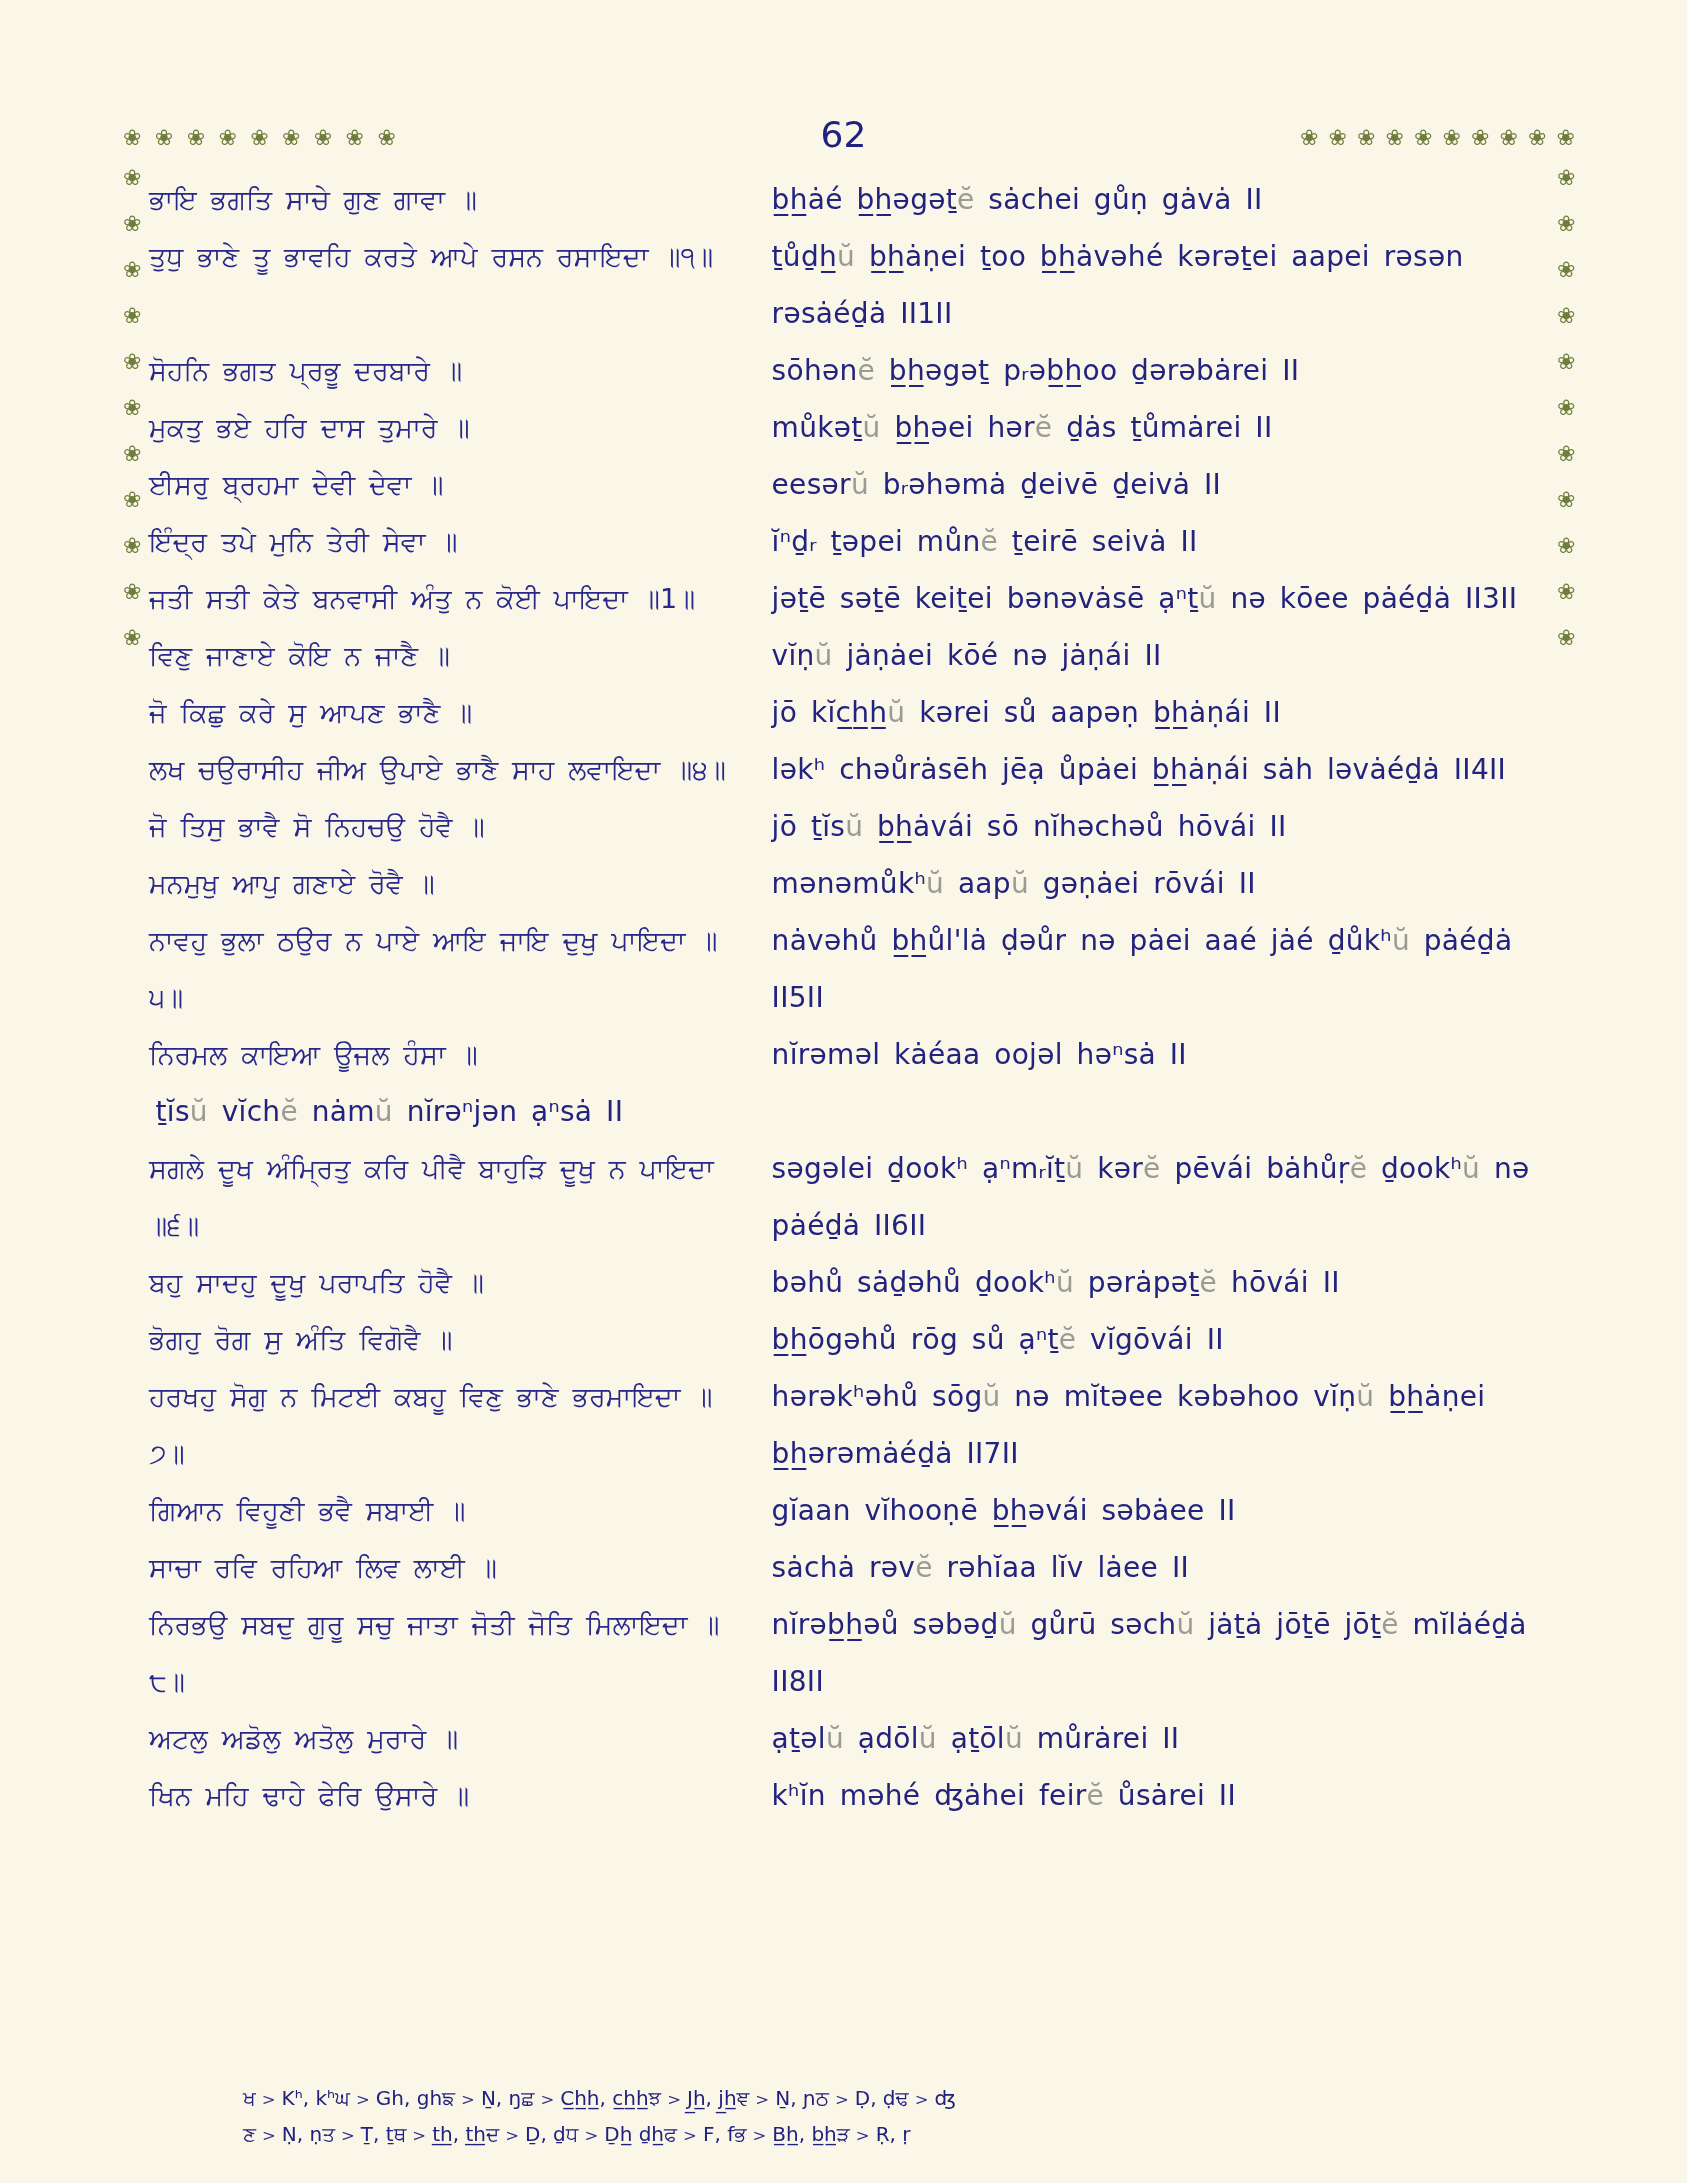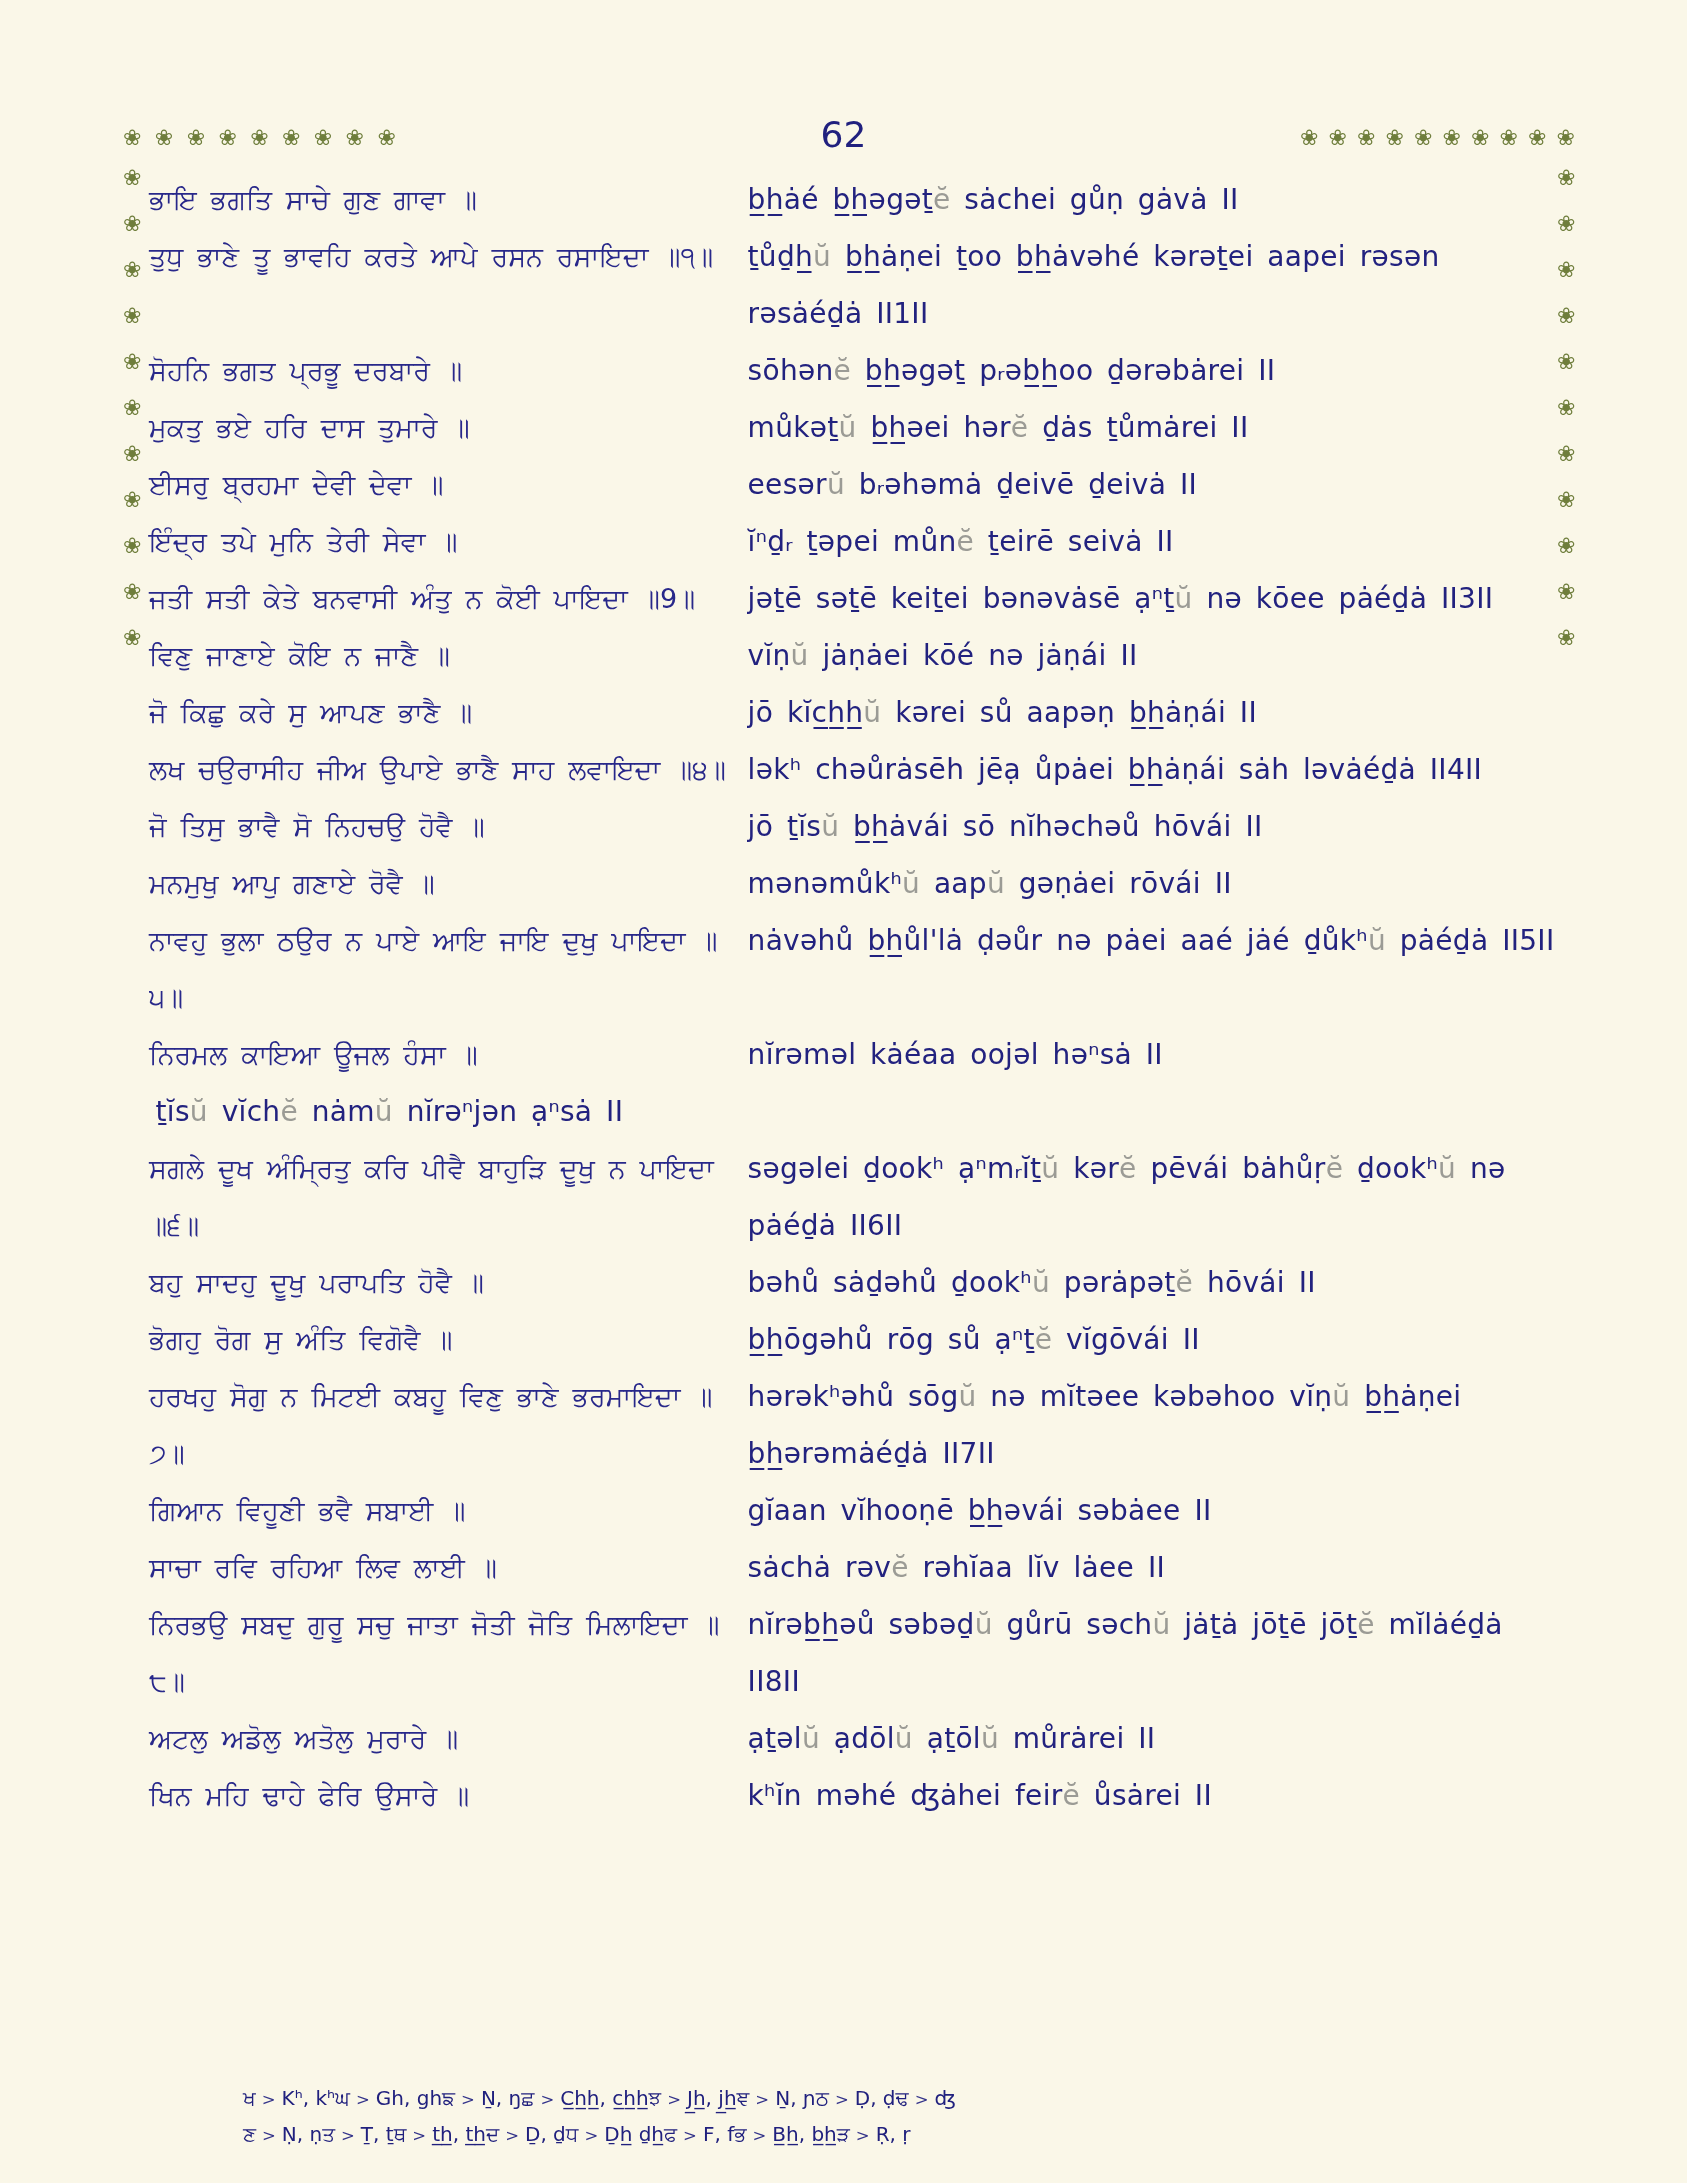--- a/index.html
+++ b/index.html
@@ -12,21 +12,21 @@
     font-size:36px;font-weight:400;}
   .deco{position:absolute;display:flex;}
   .deco.row{flex-direction:row;}
   .deco.col{flex-direction:column;}
   #deco-row-left{left:121px;top:127px;gap:9.3px;}
   #deco-row-right{left:1298px;top:127px;gap:6px;}
   #deco-col-left{left:121px;top:167px;gap:24px;}
   #deco-col-right{left:1555px;top:167px;gap:24px;}
   .flower{color:#6F7E3C;font-size:22px;line-height:22px;width:22.5px;text-align:center;}
   #verses{position:absolute;left:149px;top:171px;width:1416px;}
-  .verse-row{display:flex;align-items:flex-start;}
+  .verse-row{display:flex;align-items:flex-start;gap:24px;}
   .gcell{flex:0 0 592px;width:592px;font-size:27px;line-height:57px;color:#28288A;
     word-spacing:5.3px;}
   .rcell{width:814px;margin-left:6.6px;font-size:28px;line-height:57px;
     letter-spacing:0.3px;word-spacing:4.6px;color:#22227F;}
   .gray{color:#9B9B95;}
   #legend{position:absolute;left:243px;top:2081px;width:1203px;}
   .legend-row{display:flex;font-size:20px;line-height:34px;}
   .legend-item{white-space:nowrap;}
   .legend-item .sep{margin:0 6px;font-size:16.5px;color:#33338A;}
   .gl{font-size:20px;}
@@ -106,21 +106,21 @@
     </div>
     <div class="verse-row">
       <div class="gcell">ਈਸਰੁ ਬ੍ਰਹਮਾ ਦੇਵੀ ਦੇਵਾ ॥</div>
       <div class="rcell"><span>eesər</span><span class="gray">ŭ</span><span> bᵣəhəmȧ ḏeivē ḏeivȧ II</span></div>
     </div>
     <div class="verse-row">
       <div class="gcell">ਇੰਦ੍ਰ ਤਪੇ ਮੁਨਿ ਤੇਰੀ ਸੇਵਾ ॥</div>
       <div class="rcell"><span>ĭⁿḏᵣ ṯəpei můn</span><span class="gray">ĕ</span><span> ṯeirē  seivȧ II</span></div>
     </div>
     <div class="verse-row">
-      <div class="gcell">ਜਤੀ ਸਤੀ ਕੇਤੇ ਬਨਵਾਸੀ ਅੰਤੁ ਨ ਕੋਈ ਪਾਇਦਾ ॥9॥</div>
+      <div class="gcell">ਜਤੀ ਸਤੀ ਕੇਤੇ ਬਨਵਾਸੀ ਅੰਤੁ ਨ ਕੋਈ ਪਾਇਦਾ ॥1॥</div>
       <div class="rcell"><span>jəṯē səṯē keiṯei  bənəvȧsē ạⁿṯ</span><span class="gray">ŭ</span><span> nə kōee pȧéḏȧ II3II</span></div>
     </div>
     <div class="verse-row">
       <div class="gcell">ਵਿਣੁ ਜਾਣਾਏ ਕੋਇ ਨ ਜਾਣੈ ॥</div>
       <div class="rcell"><span>vĭṇ</span><span class="gray">ŭ</span><span> jȧṇȧei  kōé nə jȧṇái II</span></div>
     </div>
     <div class="verse-row">
       <div class="gcell">ਜੋ ਕਿਛੁ ਕਰੇ ਸੁ ਆਪਣ ਭਾਣੈ ॥</div>
       <div class="rcell"><span>jō kĭc̲h̲h̲</span><span class="gray">ŭ</span><span> kərei  sů aapəṇ b̲h̲ȧṇái II</span></div>
     </div>

